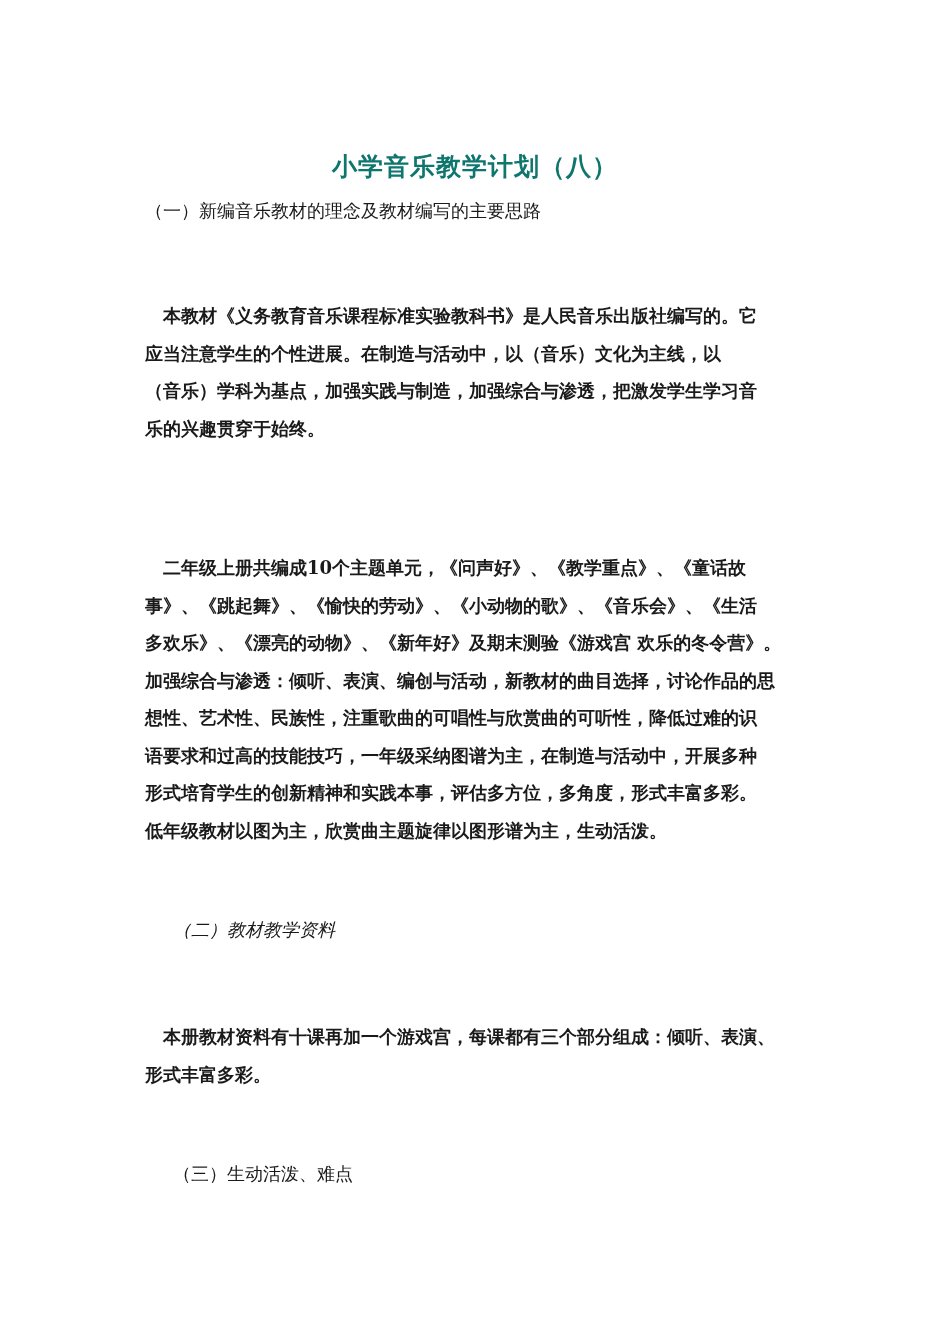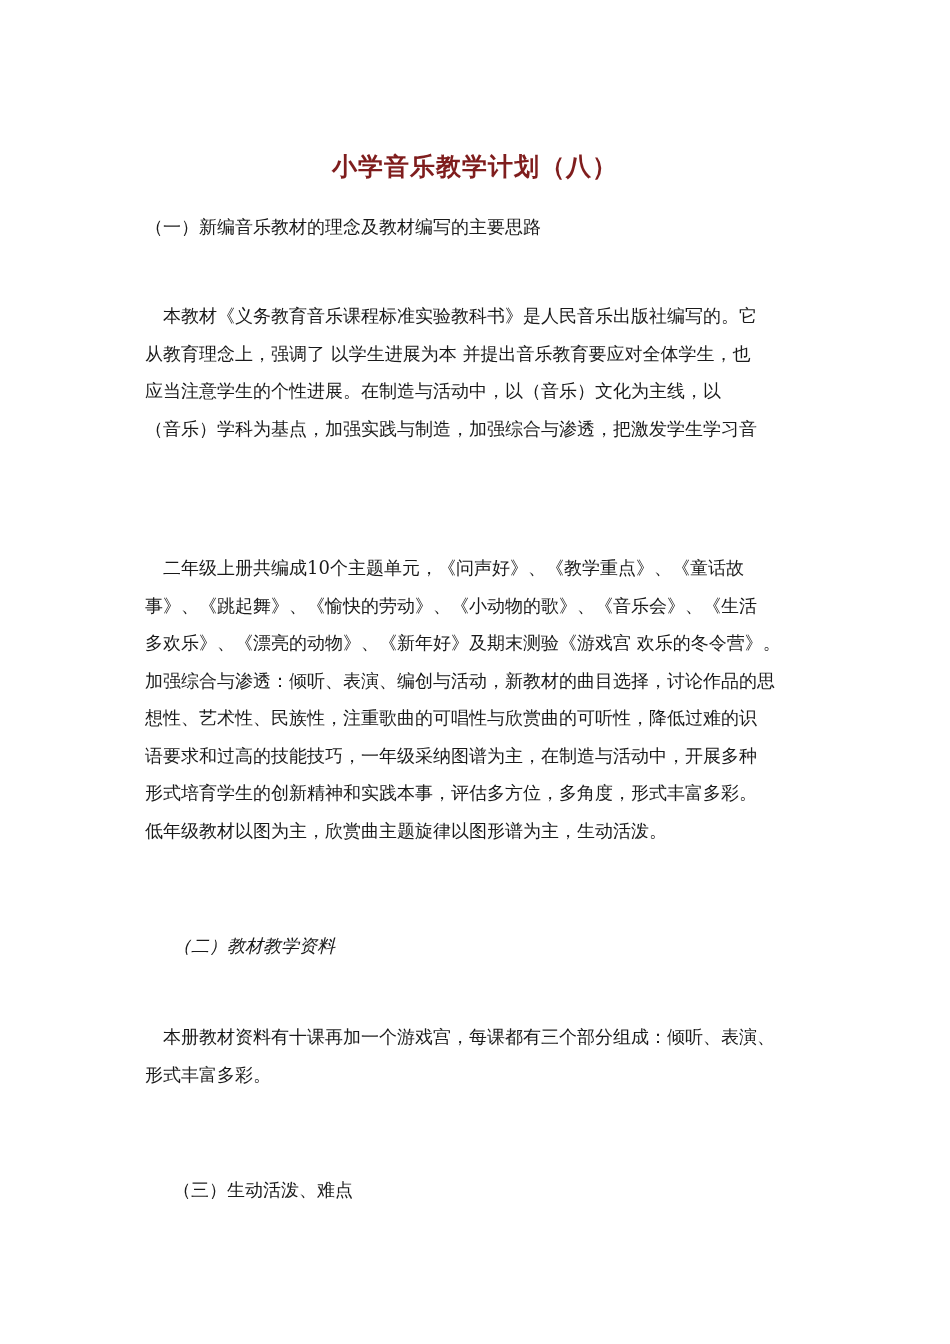--- a/index.html
+++ b/index.html
@@ -3,38 +3,38 @@
 <meta charset="utf-8">
 <style>
   html, body { margin: 0; padding: 0; background: #ffffff; }
   body { width: 950px; height: 1344px; position: relative; overflow: hidden;
          font-family: "DejaVu Serif", "Liberation Serif", serif; color: #1a1a1a; }
   .page { position: absolute; left: 0; top: 0; width: 950px; height: 1344px; }
   .title { position: absolute; top: 150px; left: 0; width: 950px; text-align: center;
            font-size: 25px; font-weight: bold; letter-spacing: 1px;
            font-family: "DejaVu Sans", "Liberation Sans", sans-serif; }
   .block { position: absolute; left: 145px; width: 680px; font-size: 18px;
-           line-height: 37.5px; }
+           line-height: 37.5px; font-weight: bold; }
   .line { white-space: nowrap; height: 37.5px; display: block; }
-  .heading { position: absolute; font-size: 18px; white-space: nowrap; margin-top: 16px; }
+  .heading { position: absolute; font-size: 18px; white-space: nowrap; }
 </style>
 </head>
 <body>
 
 <div class="page">
 
-  <div class="title" style="color:#7f1d1d;">小学音乐教学计划（八）</div>
+  <div class="title" style="color:#0f766e;">小学音乐教学计划（八）</div>
 
   <div class="heading" style="left:145px; top:199px;">（一）新编音乐教材的理念及教材编写的主要思路</div>
 
   <div class="block" style="top:297px;">
     <span class="line">　本教材《义务教育音乐课程标准实验教科书》是人民音乐出版社编写的。它</span>
-    <span class="line">从教育理念上，强调了 以学生进展为本 并提出音乐教育要应对全体学生，也</span>
     <span class="line">应当注意学生的个性进展。在制造与活动中，以（音乐）文化为主线，以</span>
     <span class="line">（音乐）学科为基点，加强实践与制造，加强综合与渗透，把激发学生学习音</span>
+    <span class="line">乐的兴趣贯穿于始终。</span>
   </div>
 
   <div class="block" style="top:549px; width:690px;">
     <span class="line">　二年级上册共编成10个主题单元，《问声好》、《教学重点》、《童话故</span>
     <span class="line">事》、《跳起舞》、《愉快的劳动》、《小动物的歌》、《音乐会》、《生活</span>
     <span class="line">多欢乐》、《漂亮的动物》、《新年好》及期末测验《游戏宫 欢乐的冬令营》。</span>
     <span class="line">加强综合与渗透：倾听、表演、编创与活动，新教材的曲目选择，讨论作品的思</span>
     <span class="line">想性、艺术性、民族性，注重歌曲的可唱性与欣赏曲的可听性，降低过难的识</span>
     <span class="line">语要求和过高的技能技巧，一年级采纳图谱为主，在制造与活动中，开展多种</span>
     <span class="line">形式培育学生的创新精神和实践本事，评估多方位，多角度，形式丰富多彩。</span>

